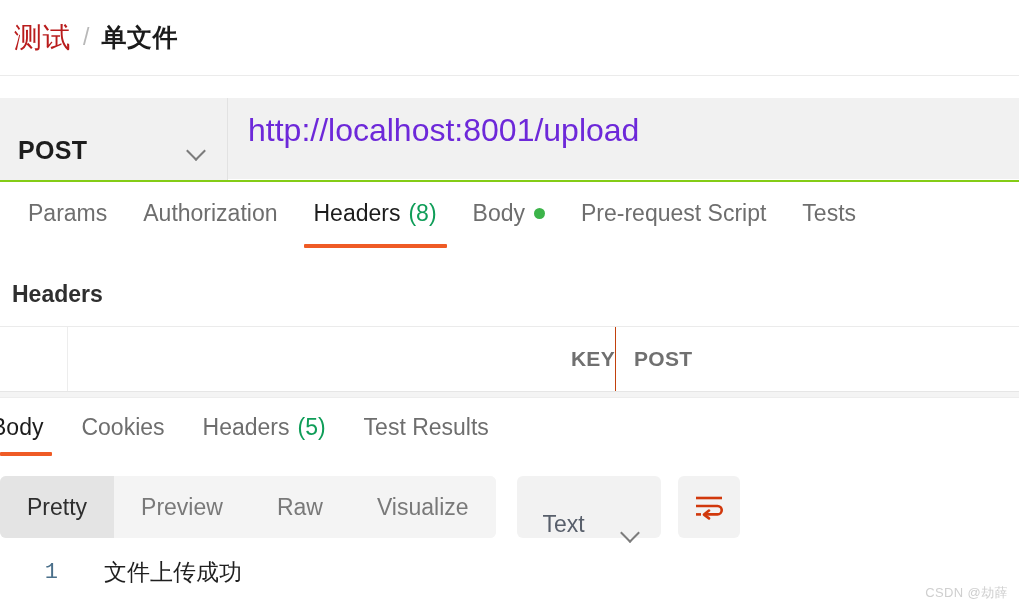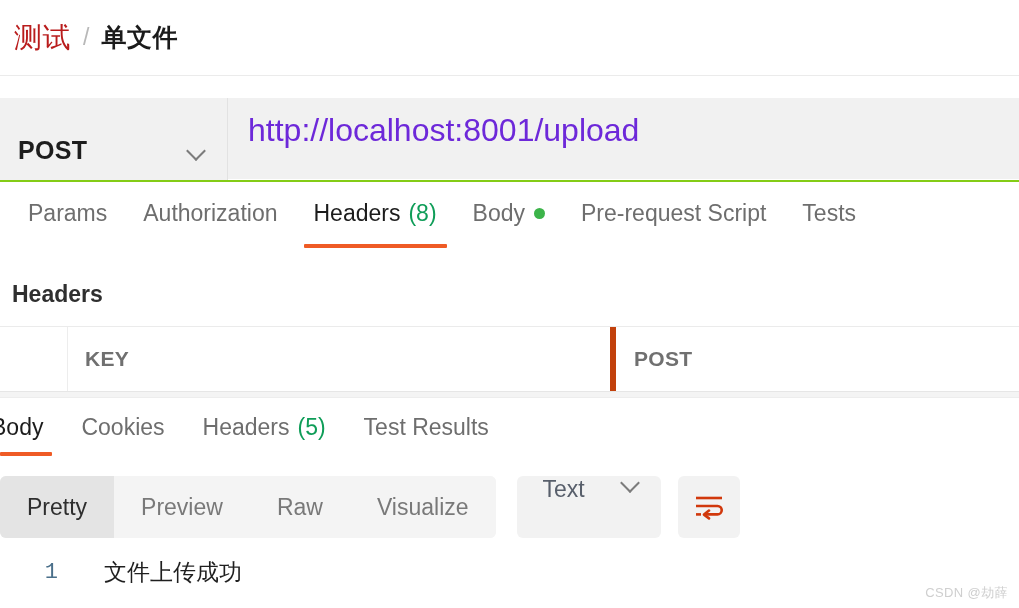--- a/index.html
+++ b/index.html
@@ -199,21 +199,22 @@
     width: 68px;
     height: 100%;
     border-right: 1px solid #ededed;
   }
   .kv-key-col {
     width: 548px;
     height: 100%;
     display: flex;
     align-items: center;
     padding-left: 17px;
-    border-right: 6px solid #c2410c;
+    border-right: 1px solid #c2410c;
+    justify-content: flex-end;
   }
   .kv-value-col {
     flex: 1;
     height: 100%;
     display: flex;
     align-items: center;
     padding-left: 18px;
   }
   .kv-head-text {
     font-size: 21px;
@@ -292,21 +293,21 @@
     white-space: nowrap;
   }
   .seg-item.active {
     background: #e4e4e4;
     color: #2e2e2e;
   }
   .type-select {
     margin-left: 21px;
     height: 62px;
     display: flex;
-    align-items: flex-start;
+    align-items: flex-end;
     padding: 0 20px 0 26px;
     border-radius: 6px;
     background: #f2f2f2;
     cursor: pointer;
     gap: 8px;
   }
   .type-label {
     font-size: 23px;
     color: #585f6b;
     margin-right: 28px;

